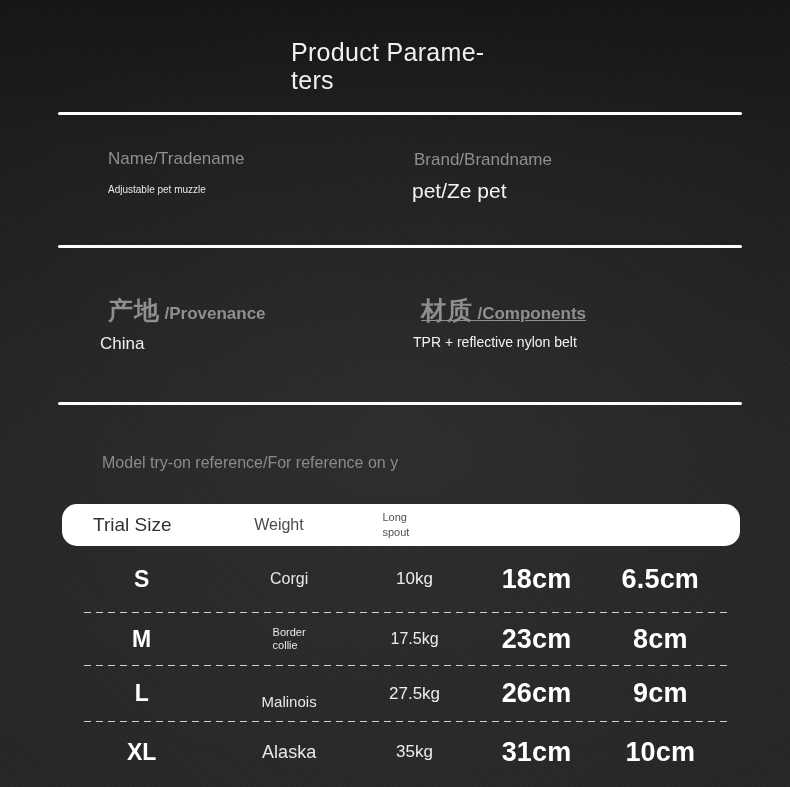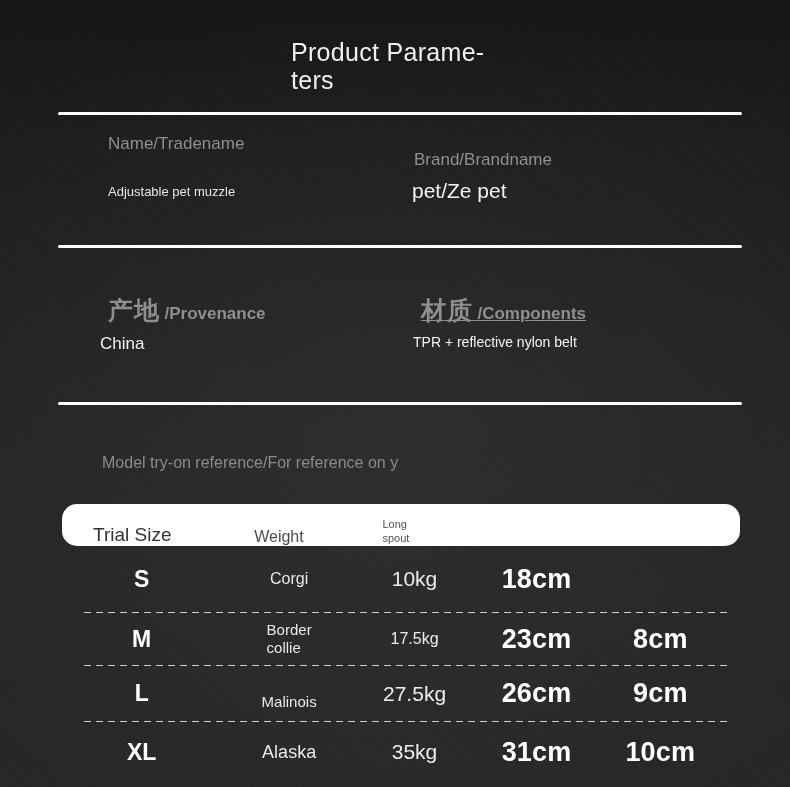--- a/index.html
+++ b/index.html
@@ -16,58 +16,58 @@
   
   .title{left:291px;top:38px;font-size:25px;line-height:28px;color:#f0f0f1;
          white-space:pre-line;letter-spacing:0.3px;}
 
   
   .divider{left:58px;width:684px;height:3px;background:#ffffff;border-radius:2px;}
   .d1{top:112px}.d2{top:245px}.d3{top:402px}
 
   
   .lbl{font-size:17px;color:#8f8f91;}
-  .name-lbl{left:108px;top:134px;}
-  .name-val{left:108px;top:184px;font-size:13px;color:#e6e6e7;}
+  .name-lbl{left:108px;top:149px;}
+  .name-val{left:108px;top:184px;font-size:10px;color:#e6e6e7;}
   .brand-lbl{left:414px;top:150px;}
   .brand-val{left:412px;top:179px;font-size:21px;color:#f2f2f3;}
 
   .cn-lbl{font-weight:bold;color:#8f8f91;}
   .cn-lbl .cn{font-size:25px;letter-spacing:1px;}
   .cn-lbl .en{font-size:17px;}
   .prov-lbl{left:108px;top:294px;}
   .prov-val{left:100px;top:334px;font-size:17px;color:#f0f0f1;}
   .comp-lbl{left:421px;top:294px;text-decoration:underline;}
   .comp-val{left:413px;top:334px;font-size:14px;color:#f2f2f2;}
 
   
   .caption{left:102px;top:454px;font-size:16px;color:#8b8b8d;}
   .sizetable{left:62px;top:504px;width:678px;}
-  .thead{height:42px;background:#ffffff;border-radius:15px;display:flex;align-items:flex-end;}
+  .thead{height:42px;background:#ffffff;border-radius:15px;display:flex;align-items:center;}
   .col1{width:23.5%;}.col2{width:20%;}.col3{width:17%;}.col4{width:19%;}.col5{width:17.5%;}
   .th,.td{text-align:center;}
   .th{position:relative;}
   .th-size{font-size:19px;color:#333;text-align:left;padding-left:31px;box-sizing:border-box;}
   .th-model{font-size:19px;color:#3c3c3e;}
   .model-mark{position:absolute;left:36%;bottom:2px;font-size:9px;color:#b3b3b3;letter-spacing:2px;line-height:1;}
   .th-weight{font-size:16px;color:#4b4b4d;}
   .th-small span{display:inline-block;text-align:left;font-size:11px;line-height:1.3;
                  color:#515153;white-space:pre-line;}
   .trow{display:flex;align-items:center;}
   .r1{height:66px;}.r2{height:52px;}.r3{height:55px;}.r4{height:60px;}
   .sep{height:1px;margin:0 8px 0 22px;
        background:repeating-linear-gradient(90deg,#cfcfcf 0,#cfcfcf 7px,transparent 7px,transparent 12px);}
   .td-size{font-weight:bold;font-size:23px;color:#ffffff;}
   .td-model span{display:inline-block;text-align:left;white-space:pre-line;}
   .td-model{font-size:15px;color:#e8e8e9;}
   .r1 .td-model{font-size:16px;}
-  .r2 .td-model{font-size:15px;line-height:1.2;}
+  .r2 .td-model{font-size:11px;line-height:1.2;}
   .r3 .td-model{font-size:15px;margin-top:16px;}
   .r4 .td-model{font-size:18px;}
-  .td-weight{font-size:21px;color:#ececed;}
+  .td-weight{font-size:17px;color:#ececed;}
   .r2 .td-weight{font-size:16px;}
   .td-cm{font-weight:bold;font-size:27px;color:#ffffff;letter-spacing:0.2px;}
 </style>
 </head>
 <body>
 
 <div class="abs title">Product Parame-
 ters</div>
 
 <div class="abs divider d1"></div>
@@ -94,20 +94,21 @@
     <div class="th th-weight col3">Weight</div>
     <div class="th th-small col5"><span>Long
 spout</span></div>
   </div>
 
   <div class="trow r1">
     <div class="td td-size col1">S</div>
     <div class="td td-model col2"><span>Corgi</span></div>
     <div class="td td-weight col3">10kg</div>
     <div class="td td-cm col4">18cm</div>
+    <div class="td td-cm col5">6.5cm</div>
   </div>
   <div class="sep"></div>
 
   <div class="trow r2">
     <div class="td td-size col1">M</div>
     <div class="td td-model col2"><span>Border
 collie</span></div>
     <div class="td td-weight col3">17.5kg</div>
     <div class="td td-cm col4">23cm</div>
     <div class="td td-cm col5">8cm</div>

